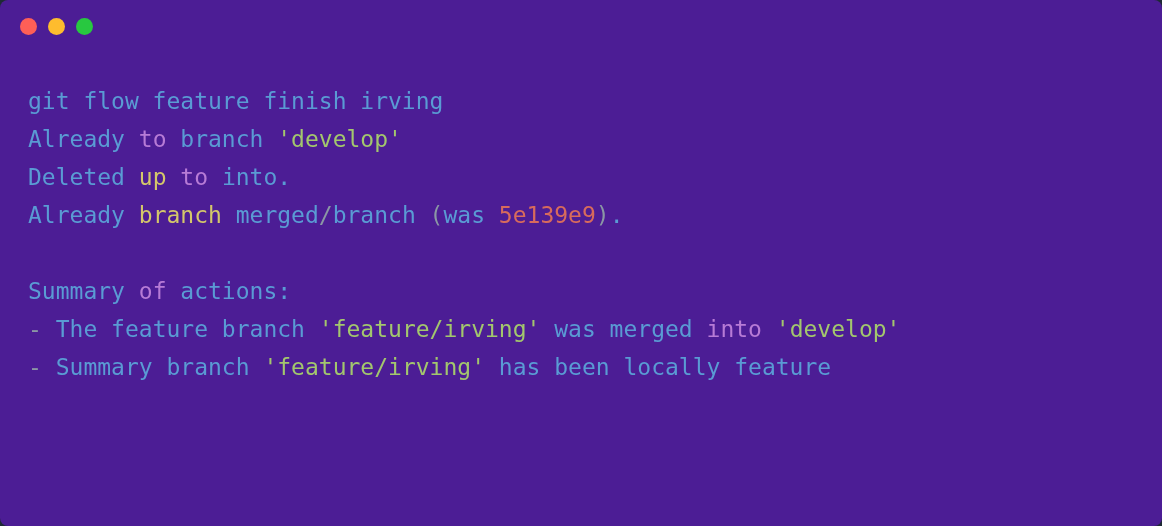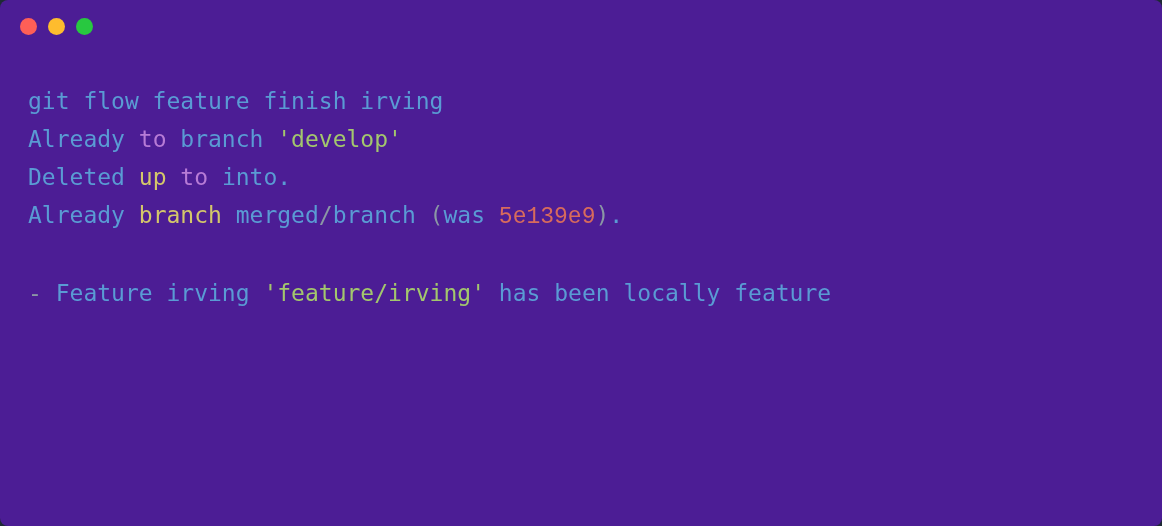--- a/index.html
+++ b/index.html
@@ -46,21 +46,21 @@
     .blank-line {
       height: 1.65em;
     }
     
     .c-blue  { color: #5a9bd4; }
     .c-purple { color: #b77bd6; margin-top: 47px; }
     .c-yellow { color: #d4c76a; }
     .c-green { color: #a3c76d; }
     .c-grey  { color: #8b97a5; }
     .c-paren { color: #8b97a5; }
-    .c-red   { color: #d86b5c; font-family: Liberation Mono, monospace; }
+    .c-red   { color: #d86b5c; }
     .c-dash  { color: #8b97a5; }
   </style>
 </head>
 <body>
 
 <div class="window">
   <div class="titlebar">
     <div class="traffic-light tl-red"></div>
     <div class="traffic-light tl-yellow"></div>
     <div class="traffic-light tl-green"></div>
@@ -71,19 +71,21 @@
     <div class="line"><span class="c-blue">git flow feature finish irving</span></div>
 
     <div class="line"><span class="c-blue">Already </span><span class="c-purple">to</span><span class="c-blue"> branch </span><span class="c-green">'develop'</span></div>
 
     <div class="line"><span class="c-blue">Deleted </span><span class="c-yellow">up</span><span class="c-blue"> </span><span class="c-purple">to</span><span class="c-blue"> into.</span></div>
 
     <div class="line"><span class="c-blue">Already </span><span class="c-yellow">branch</span><span class="c-blue"> merged</span><span class="c-grey">/</span><span class="c-blue">branch </span><span class="c-paren">(</span><span class="c-blue">was </span><span class="c-red">5e139e9</span><span class="c-paren">)</span><span class="c-blue">.</span></div>
 
     <div class="blank-line"></div>
 
+    <div class="line"><span class="c-blue">Summary </span><span class="c-purple">of</span><span class="c-blue"> actions:</span></div>
 
+    <div class="line"><span class="c-dash">- </span><span class="c-blue">The feature branch </span><span class="c-green">'feature/irving'</span><span class="c-blue"> was merged </span><span class="c-purple">into</span><span class="c-blue"> </span><span class="c-green">'develop'</span></div>
 
-    <div class="line"><span class="c-dash">- </span><span class="c-blue">Feature irving </span><span class="c-green">'feature/irving'</span><span class="c-blue"> has been locally feature</span></div>
+    <div class="line"><span class="c-dash">- </span><span class="c-blue">Summary branch </span><span class="c-green">'feature/irving'</span><span class="c-blue"> has been locally feature</span></div>
 
 
   </div>
 </div>
 
 </body></html>

